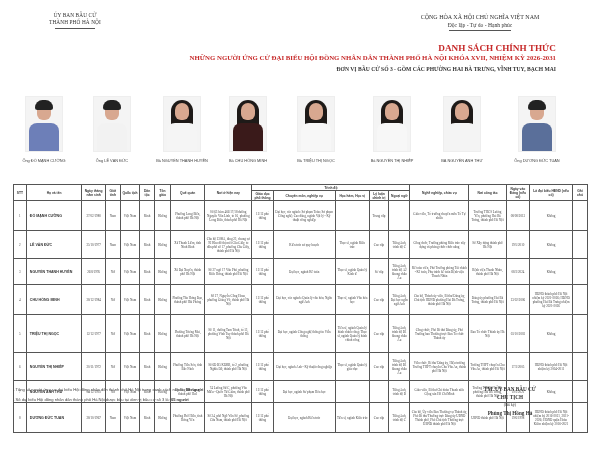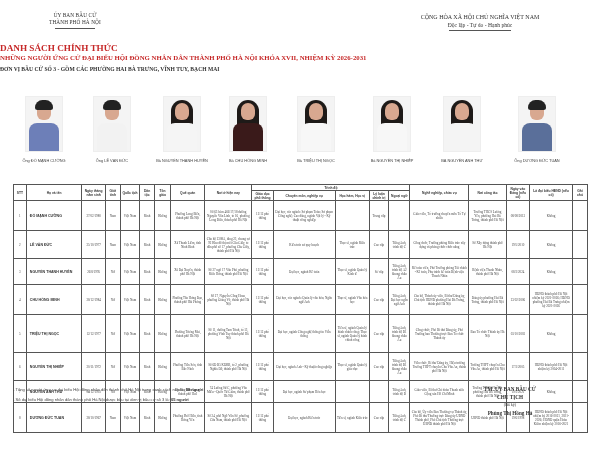--- a/index.html
+++ b/index.html
@@ -2,21 +2,21 @@
 <html><head>
 <meta charset="utf-8">
 <style>
   html,body{margin:0;padding:0;background:#fff;}
   body{width:600px;height:451px;overflow:hidden;position:relative;font-family:"Liberation Serif","DejaVu Serif",serif;color:#222;}
   .hdr-left{position:absolute;left:30px;top:12px;width:90px;text-align:center;font-size:5.3px;line-height:7px;color:#333;letter-spacing:0.1px;}
   .hdr-left .line{width:40px;height:0;border-top:0.6px solid #555;margin:2px auto 0;}
   .hdr-right{position:absolute;left:395px;top:13px;width:170px;text-align:center;font-size:6px;line-height:8px;color:#333;}
   .hdr-right .motto{font-size:5.6px;}
   .hdr-right .line{width:62px;border-top:0.6px solid #555;margin:1px auto 0;}
-  .title{position:absolute;left:0;width:556px;text-align:left;font-weight:bold;}
+  .title{position:absolute;left:0;width:556px;text-align:right;font-weight:bold;}
   .t1{top:43px;font-size:9.2px;color:#c62828;}
   .t2{top:54px;font-size:6.8px;color:#c62828;}
   .t3{top:66px;font-size:5.6px;color:#333;}
   .photos{position:absolute;left:0;top:96px;width:600px;height:70px;}
   .photo{position:absolute;top:0;width:60px;text-align:center;}
   .photo .pic{width:36px;height:54px;margin:0 auto;background:#f4f4f4;position:relative;overflow:hidden;border:0.5px solid #eee;}
   .pic .head{position:absolute;left:11px;top:6px;width:14px;height:17px;border-radius:7px 7px 6px 6px;background:#d8a890;}
   .pic .hair{position:absolute;left:9px;top:3px;width:18px;height:10px;border-radius:9px 9px 3px 3px;background:#222;}
   .pic .hairlong{position:absolute;left:7px;top:3px;width:22px;height:34px;border-radius:11px 11px 4px 4px;background:#1e1a18;}
   .pic .body{position:absolute;left:3px;top:26px;width:30px;height:30px;border-radius:8px 8px 0 0;}

